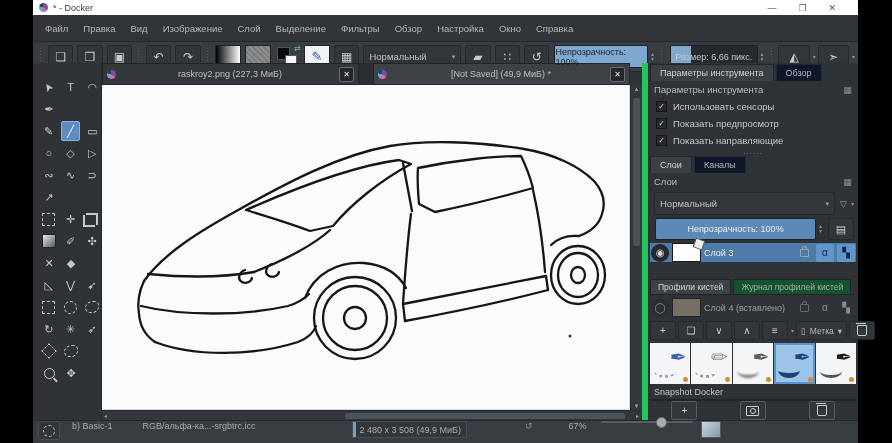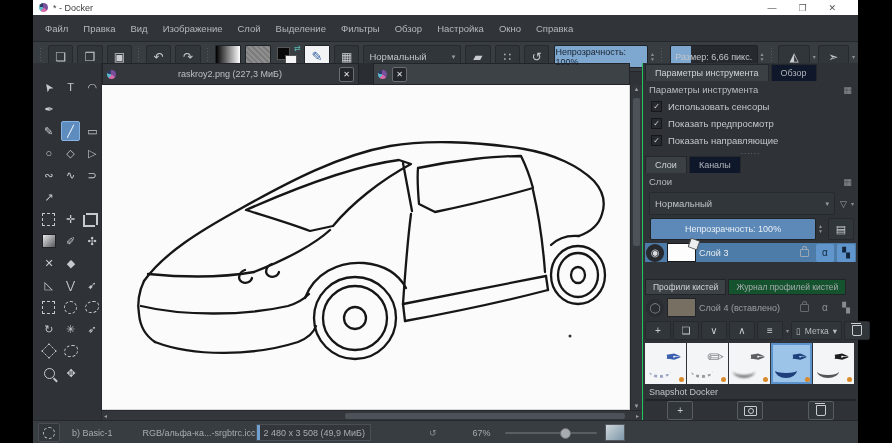--- a/index.html
+++ b/index.html
@@ -58,21 +58,21 @@
   .ico-mag::after{content:"";position:absolute;right:-4px;bottom:-3px;width:5px;height:1.5px;background:#c6cacd;transform:rotate(45deg);}
   
   .canvas{position:absolute;left:69px;top:85px;width:528px;height:325px;background:#fbfbfb;box-shadow:inset -1px -1px 0 #d8d8d8;}
   .vscroll{position:absolute;left:597px;top:85px;width:11px;height:325px;background:#33373c;border-left:1px solid #26292d;}
   .vscroll .thumb{position:absolute;left:2px;top:13px;width:7px;height:148px;background:#4d5258;border-radius:2px;}
   .vscroll .arr{position:absolute;left:0;width:11px;text-align:center;font-size:6px;color:#9a9ea2;}
   .hscroll{position:absolute;left:69px;top:410px;width:539px;height:10px;background:#33373c;border-top:1px solid #26292d;}
   .hscroll .thumb{position:absolute;left:45%;top:2px;height:6px;width:52%;background:#4d5258;border-radius:2px;}
   .hscroll .arr{position:absolute;top:0;font-size:6px;color:#9a9ea2;line-height:10px;}
   
-  .docker{position:absolute;left:609px;top:63px;width:216px;height:357px;background:#2f3338;border-left:1px solid #22c55e;
+  .docker{position:absolute;left:609px;top:63px;width:216px;height:357px;background:#2f3338;border-left:6px solid #22c55e;
     display:flex;flex-direction:column;box-sizing:border-box;padding:0 2px;}
   .dtabs{display:flex;gap:2px;margin-top:1px;}
   .dtab{background:#0f172a;border:1px solid #24272b;border-bottom:none;padding:3px 9px 3px;font-size:9px;color:#b0b4b8;}
   .dtab.active{background:#3b4045;color:#cfd3d7;}
   .dhead{display:flex;align-items:center;padding:3px 4px;color:#b8bcc0;}
   .dhead .hic{margin-left:auto;color:#8e9296;font-size:9px;}
   .cbrow{display:flex;align-items:center;gap:6px;padding:3px 6px;}
   .cbox{width:9px;height:9px;background:#26292d;border:1px solid #15171a;color:#d0d4d8;font-size:8px;line-height:9px;text-align:center;}
   .dots{height:8px;text-align:center;color:#7e8286;font-size:8px;letter-spacing:1px;line-height:6px;}
   .blendrow{display:flex;align-items:center;margin:2px 2px 0;}
@@ -117,21 +117,21 @@
   .snapbody{flex:1;background:#26292d;margin-top:1px;border:1px solid #222528;}
   .snapbtns{display:flex;justify-content:space-around;align-items:center;height:24px;}
   .snapbtns .sbtn2{width:24px;height:17px;background:#31363b;border:1px solid #595d61;border-radius:2px;
     display:flex;align-items:center;justify-content:center;color:#c9cdd1;font-size:10px;}
   .icon-cam{width:11px;height:8px;border:1px solid #c9cdd1;border-radius:1px;position:relative;}
   .icon-cam::after{content:"";position:absolute;left:3px;top:1px;width:4px;height:4px;border:1px solid #c9cdd1;border-radius:50%;}
   .icon-trash{width:8px;height:9px;border:1px solid #c9cdd1;border-radius:0 0 2px 2px;position:relative;}
   .icon-trash::before{content:"";position:absolute;top:-3px;left:-2px;width:10px;height:1px;background:#c9cdd1;}
   
   .statusbar{position:absolute;left:0;top:420px;width:825px;height:23px;background:#383d42;border-top:1px solid #24272b;
-    display:flex;align-items:center;color:#a8acb0;font-size:9px;}
+    display:flex;align-items:flex-start;color:#a8acb0;font-size:9px;}
   .sb-brushbtn{width:20px;height:17px;margin-left:5px;background:#31363b;border:1px solid #4a4e52;border-radius:2px;
     display:flex;align-items:center;justify-content:center;}
   .sb-dcirc{width:10px;height:10px;border:1px dashed #b8bcc0;border-radius:50%;}
   .membox{display:flex;align-items:center;gap:4px;background:#33373c;border:1px solid #4a4f55;height:15px;padding:0 5px 0 0;}
   .membar{width:3px;height:15px;background:#6fa0d0;}
   .zoomslider{position:relative;width:92px;height:2px;background:#5a5e62;border-radius:1px;}
   .zoomslider .knob{position:absolute;left:60%;top:-4px;width:9px;height:9px;border-radius:50%;background:#a8acb0;border:1px solid #6a6e72;}
   .sb-thumbbtn{width:18px;height:15px;border:1px solid #55595d;background:linear-gradient(135deg,#cfd6da,#7d98aa);}
   
   .canvas svg{display:block;}
@@ -241,20 +241,21 @@
   <div class="tabbar">
     <div class="doctab">
       <span class="klogo"></span>
       <span class="label">raskroy2.png (227,3 МиБ)</span>
       <span class="tab-close">
           <span>✕</span>
         </span>
     </div>
     <div class="doctab active">
       <span class="klogo"></span>
+      <span class="label">[Not Saved]  (49,9 МиБ) *</span>
       <span class="tab-close">
           <span>✕</span>
         </span>
     </div>
   </div>
 
   <div class="toolbox">
     <div class="trow">
       <span class="tool">
           <span style="transform:rotate(-125deg);display:inline-block">➤</span>
@@ -597,21 +598,21 @@
         </span>
     </div>
   </div>
 
   <div class="statusbar">
     <span class="sb-brushbtn">
         <span class="sb-dcirc"></span>
       </span>
     <span style="margin-left:12px">b) Basic-1</span>
     <span style="margin-left:30px">RGB/альфа-ка...-srgbtrc.icc</span>
-    <span class="membox" style="">
+    <span class="membox" style="margin-left:96px">
       <span class="membar"></span>
       <span>2 480 x 3 508 (49,9 МиБ)</span>
     </span>
     <span style="margin-left:58px;color:#8e9296">↺</span>
     <span style="margin-left:36px">67%</span>
     <span class="zoomslider" style="margin-left:14px">
         <span class="knob"></span>
       </span>
     <span class="sb-thumbbtn" style="margin-left:8px"></span>
   </div>

